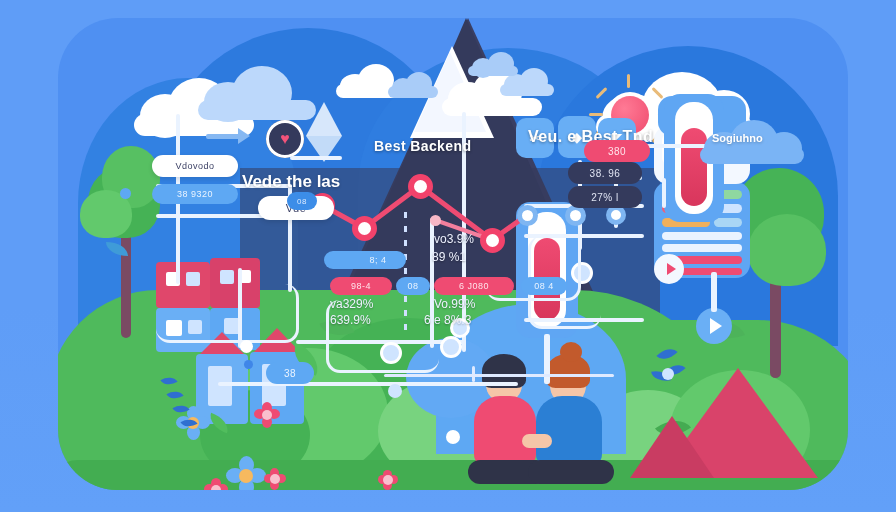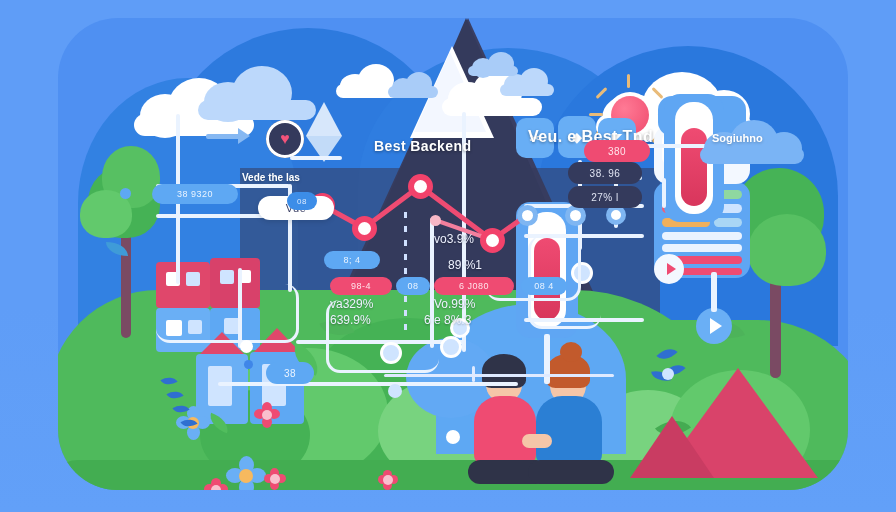--- a/index.html
+++ b/index.html
@@ -107,21 +107,21 @@
   .pill.white{background:#ffffff;color:#3a3f63;box-shadow:0 2px 5px rgba(0,0,0,.12);}
   .pill.blue{background:#5ea8f3;color:#e9f3ff;}
   .pill.bluedeep{background:#3c8de8;color:#dbeaff;}
   .pill.pink{background:#ef4b72;color:#ffe3ea;}
   .pill.dark{background:#343a5c;color:#dfe3f2;}
   .statlabel{position:absolute;color:#eef2ff;font-size:12px;white-space:nowrap;
              text-shadow:0 1px 2px rgba(0,0,0,.35);}
   .title{position:absolute;color:#ffffff;font-size:14px;font-weight:bold;letter-spacing:.4px;
          text-shadow:0 1px 3px rgba(0,0,0,.4);white-space:nowrap;}
   .title.sub{font-size:16px;font-weight:bold;}
-  .whitelabel{position:absolute;color:#ffffff;font-size:10px;font-weight:bold;white-space:nowrap;
+  .whitelabel{position:absolute;color:#ffffff;font-size:17px;font-weight:bold;white-space:nowrap;
               text-shadow:0 1px 3px rgba(0,0,0,.25);}
 
   
   .wire{position:absolute;background:#eaf3ff;border-radius:2px;}
   .wirebox{position:absolute;border:3px solid #eaf3ff;border-radius:14px;background:transparent;}
   .dotnode{position:absolute;border-radius:50%;background:#ffffff;}
   .dotnode.ring{background:#cfe4ff;box-sizing:border-box;border:3px solid #ffffff;}
 
   
   .tile{position:absolute;border-radius:10px;background:#68aef5;display:flex;align-items:center;justify-content:center;}
@@ -478,33 +478,34 @@
   <div class="node pink" style="left:480px;top:228px;width:25px;height:25px;"></div>
   <div class="node small" style="left:430px;top:215px;width:11px;height:11px;"></div>
   <div class="node blue" style="left:517px;top:205px;width:21px;height:21px;"></div>
   <div class="node blue" style="left:565px;top:205px;width:21px;height:21px;"></div>
   <div class="node blue" style="left:606px;top:205px;width:20px;height:20px;"></div>
 
   <div class="title" style="left:374px;top:138px;">Best Backend</div>
   <div class="title sub" style="left:528px;top:128px;">Veu. e Best Tnd</div>
   <div class="whitelabel" style="left:242px;top:172px;">Vede the las</div>
 
+  <div class="pill white" style="left:152px;top:155px;width:86px;height:22px;">Vdovodo</div>
   <div class="pill blue" style="left:152px;top:184px;width:86px;height:20px;">38 9320</div>
   <div class="pill white" style="left:258px;top:196px;width:76px;height:24px;font-size:11px;">Vue</div>
 
   <div class="pill bluedeep" style="left:287px;top:192px;width:30px;height:18px;font-size:8px;">08</div>
 
-  <div class="pill blue" style="left:324px;top:251px;width:56px;height:18px;">8; 4</div>
+  <div class="pill blue" style="left:324px;top:251px;width:56px;height:18px;padding-left:26px;">8; 4</div>
   <div class="pill pink" style="left:330px;top:277px;width:62px;height:18px;">98-4</div>
   <div class="pill blue" style="left:396px;top:277px;width:34px;height:18px;">08</div>
   <div class="statlabel" style="left:330px;top:297px;">va329%</div>
   <div class="statlabel" style="left:330px;top:313px;">639.9%</div>
 
   <div class="statlabel" style="left:434px;top:232px;">vo3.9%</div>
-  <div class="statlabel" style="left:448px;top:250px;margin-top:8px;">89 %1</div>
+  <div class="statlabel" style="left:432px;top:250px;">89 %1</div>
   <div class="pill pink" style="left:434px;top:277px;width:80px;height:18px;">6 J080</div>
   <div class="pill blue" style="left:521px;top:277px;width:46px;height:18px;">08 4</div>
   <div class="statlabel" style="left:434px;top:297px;">Vo.99%</div>
   <div class="statlabel" style="left:424px;top:313px;">6 e 8%.3</div>
 
   <div class="pill pink" style="left:584px;top:140px;width:66px;height:22px;font-size:10px;">380</div>
   <div class="pill dark" style="left:568px;top:162px;width:74px;height:22px;font-size:10px;">38. 96</div>
   <div class="pill dark" style="left:568px;top:186px;width:74px;height:22px;font-size:10px;">27% l</div>
 
   <div class="cloud" style="left:698px;top:118px;width:110px;height:46px;">

